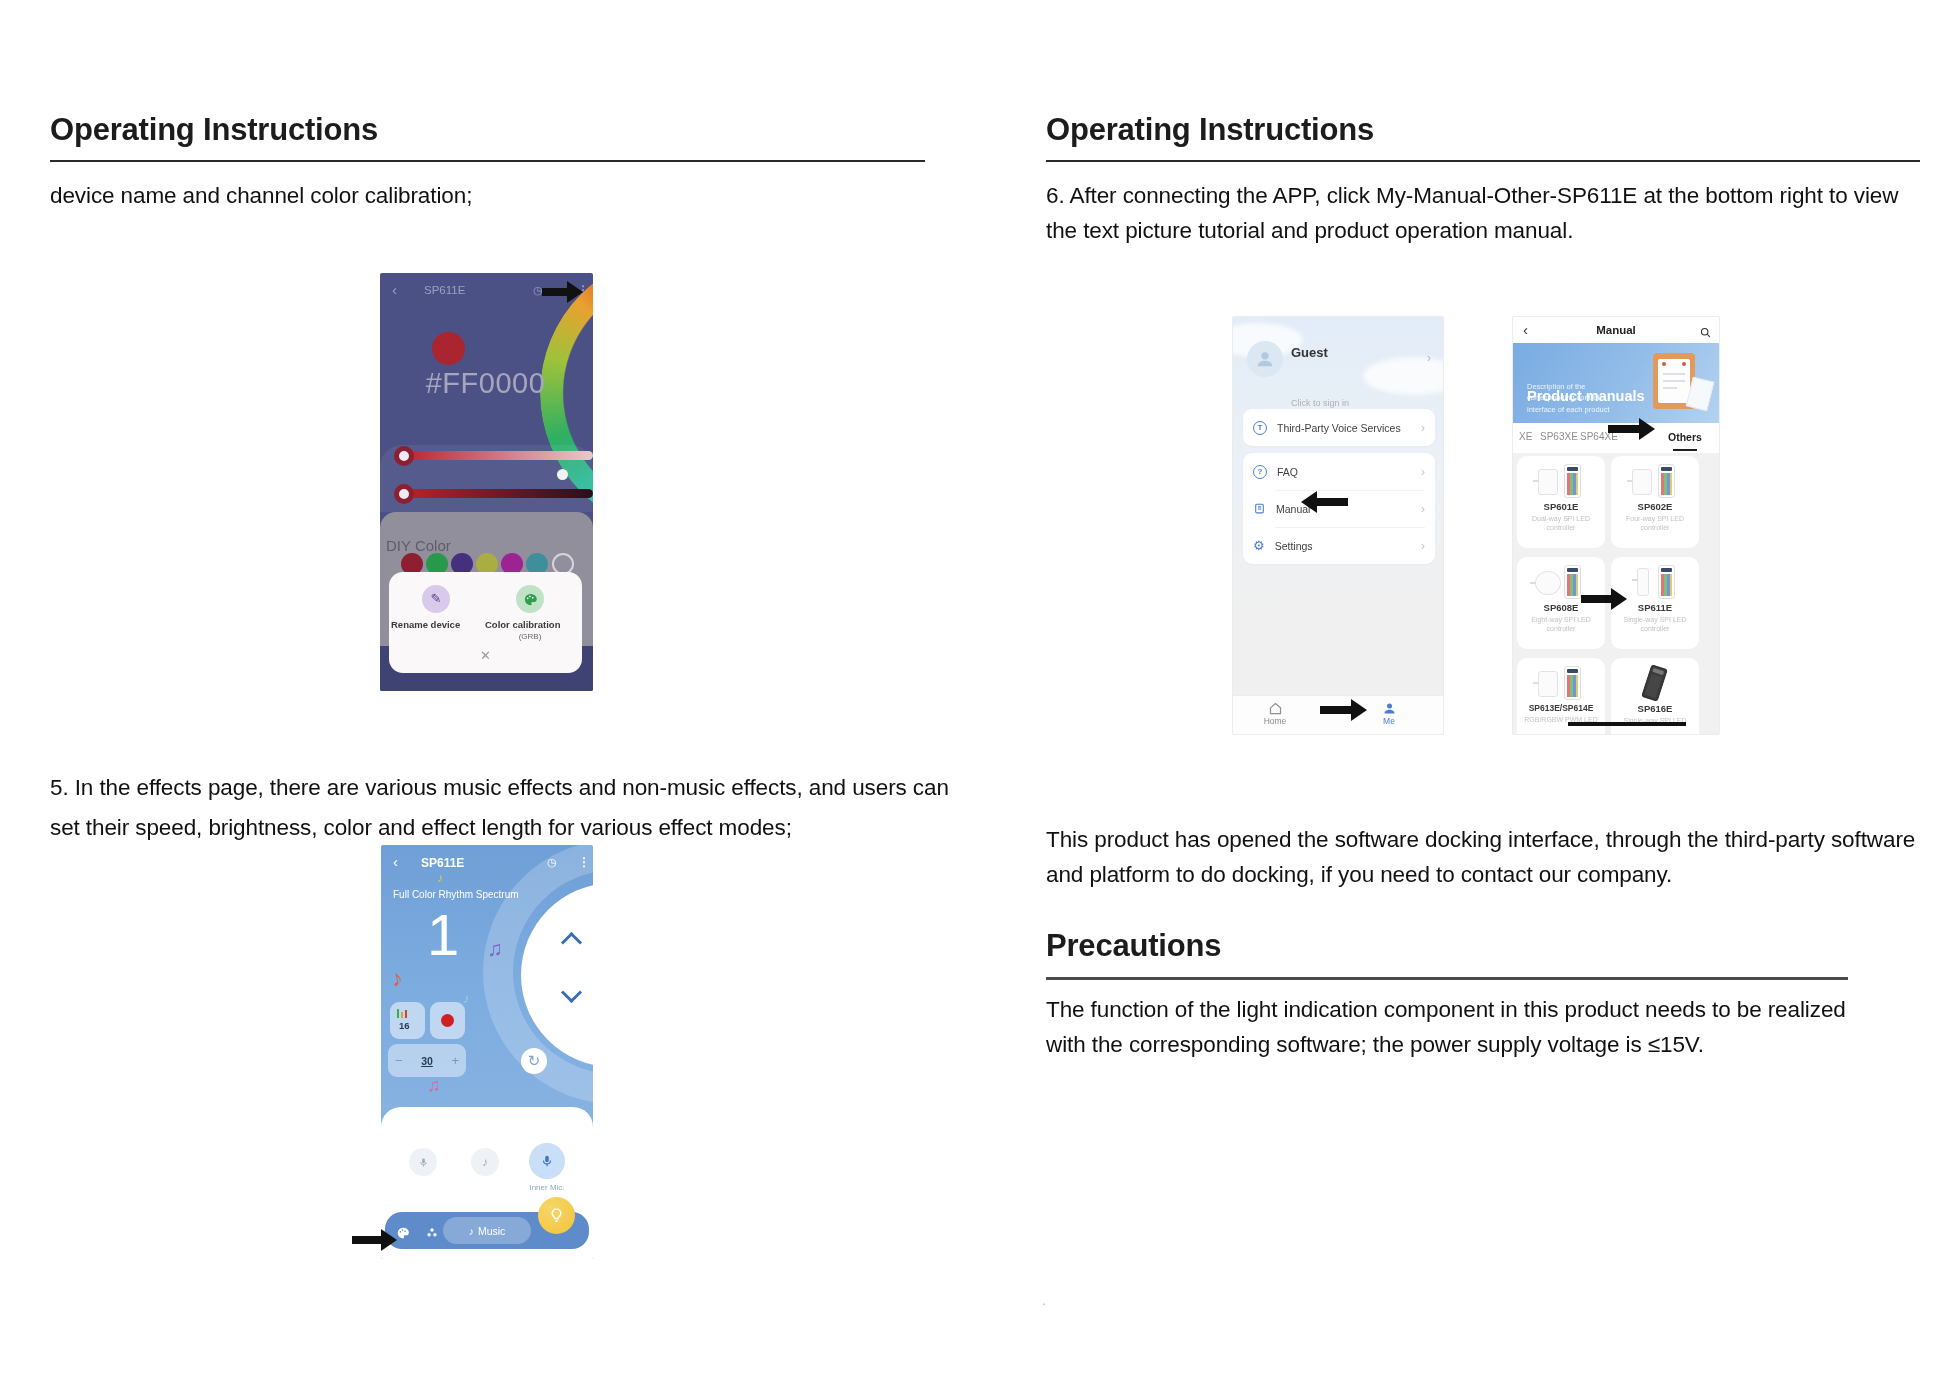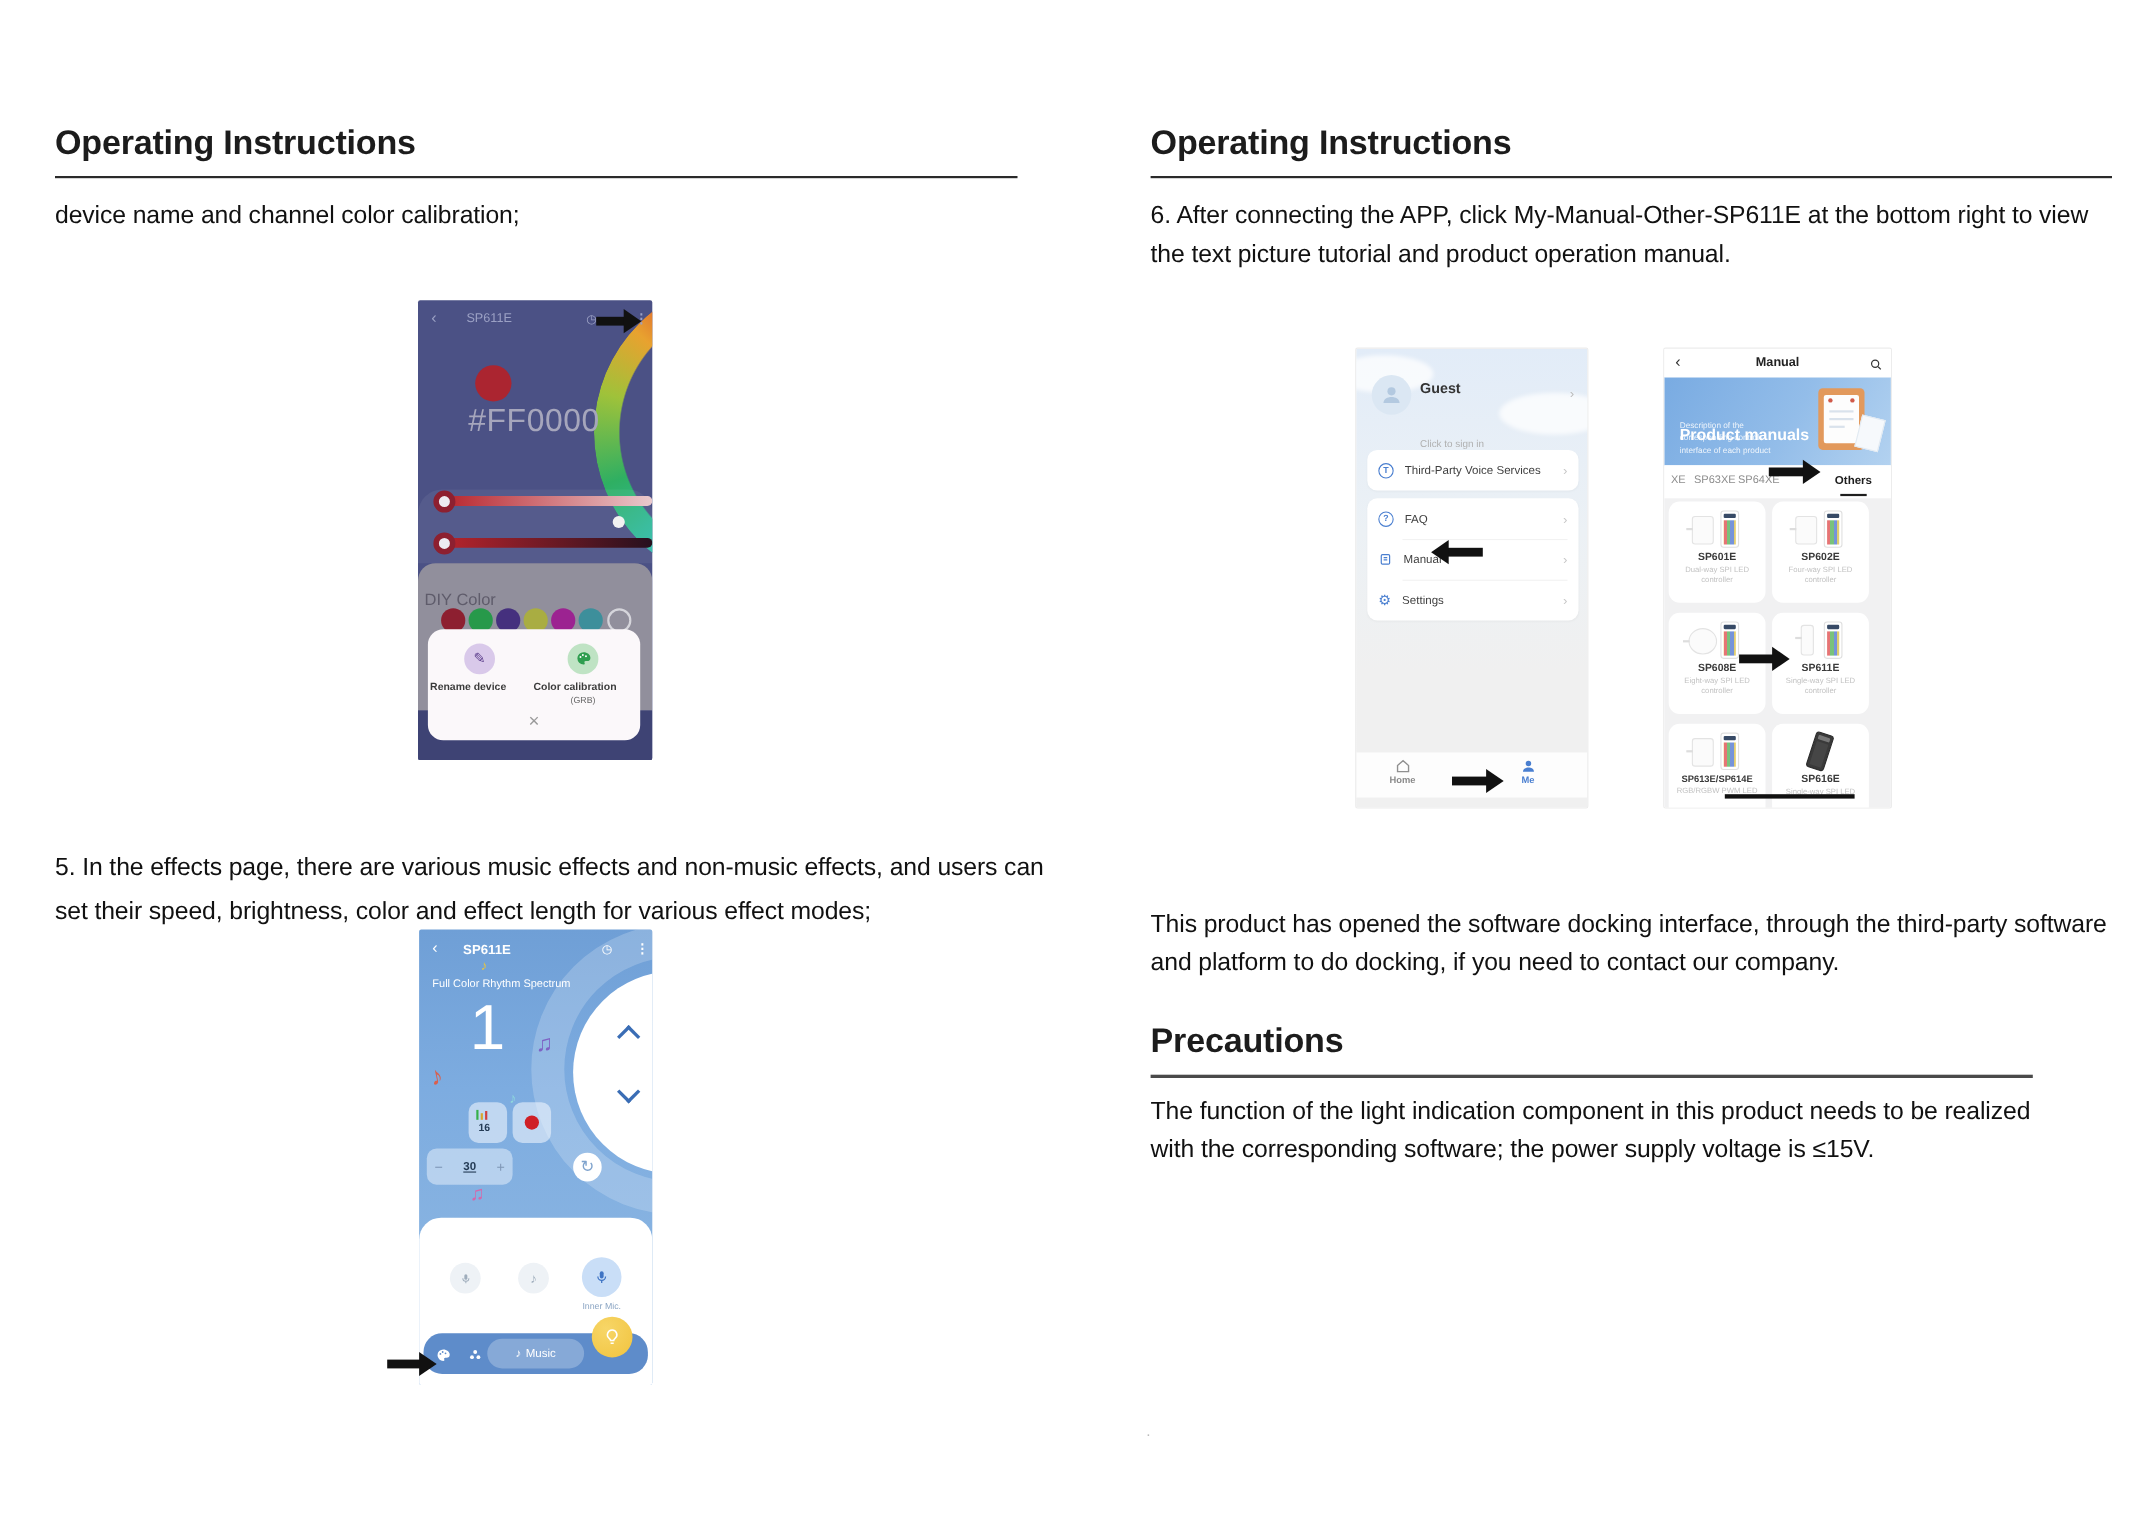--- a/index.html
+++ b/index.html
@@ -57,21 +57,21 @@
        background:linear-gradient(180deg,#6f9fd6 0%,#7dace0 35%,#86b2e1 65%,#8ab4e2 100%);}
   .ring2{position:absolute;left:102px;top:-5px;width:264px;height:264px;border-radius:50%;
          border:30px solid rgba(255,255,255,0.20);box-sizing:border-box;}
   .bigcirc{position:absolute;left:140px;top:38px;width:184px;height:184px;border-radius:50%;background:#fff;}
   .ph2 .hdr{position:absolute;left:0;top:8px;width:100%;height:22px;z-index:5;color:#fff;}
   .chev{position:absolute;width:12px;height:12px;border-left:3px solid #3a6db5;border-top:3px solid #3a6db5;z-index:4;}
   .chev.up{left:183px;top:90px;transform:rotate(45deg);}
   .chev.down{left:183px;top:140px;transform:rotate(225deg);}
   .wdot{position:absolute;left:183px;top:184px;width:15px;height:15px;border-radius:50%;background:#fff;z-index:4;}
   .mode-num{position:absolute;left:46px;top:56px;font-size:58px;font-weight:400;color:#fff;z-index:3;}
-  .tilebtn{position:absolute;width:35px;height:37px;border-radius:9px;background:rgba(246,250,255,0.55);z-index:3;margin-left:36px;}
+  .tilebtn{position:absolute;width:35px;height:37px;border-radius:9px;background:rgba(246,250,255,0.55);z-index:3;}
   .stepper{position:absolute;left:7px;top:199px;width:78px;height:33px;border-radius:9px;
            background:rgba(246,250,255,0.45);z-index:3;display:flex;align-items:center;justify-content:space-between;
            padding:0 7px;box-sizing:border-box;color:#7e96b5;font-size:13px;}
   .refr{position:absolute;left:140px;top:203px;width:26px;height:26px;border-radius:50%;background:#fff;
         color:#7fa3cd;text-align:center;line-height:26px;font-size:15px;z-index:3;}
   .sheet{position:absolute;left:0;top:262px;width:100%;height:152px;background:#fff;border-radius:20px 20px 0 0;z-index:4;}
   .mcirc{position:absolute;width:28px;height:28px;border-radius:50%;background:#eef2f6;color:#9fadbc;
          display:flex;align-items:center;justify-content:center;}
   .navbar{position:absolute;left:4px;top:367px;width:204px;height:37px;background:#5e8cca;border-radius:17px;z-index:5;}
   .pill{position:absolute;left:58px;top:5px;width:88px;height:27px;border-radius:14px;background:rgba(255,255,255,0.25);
@@ -83,21 +83,21 @@
   .ph3{left:1232px;top:316px;width:212px;height:419px;border-radius:2px;overflow:hidden;
        background:linear-gradient(180deg,#e2ecf8 0%,#ecf1f5 40%,#f0f0f0 70%);border:1px solid #ececec;box-sizing:border-box;}
   .cloud{position:absolute;background:rgba(255,255,255,0.75);border-radius:50%;filter:blur(2px);}
   .mecard{position:absolute;left:10px;width:192px;background:#fff;border-radius:9px;box-shadow:0 1px 2px rgba(0,0,0,0.03);}
   .merow{position:relative;height:37px;display:flex;align-items:center;padding:0 10px;box-sizing:border-box;}
   .merow .lab{font-size:10.5px;color:#3f3f3f;margin-left:10px;}
   .chev-r{margin-left:auto;color:#c6c6c6;font-size:12px;}
   .oicon{width:14px;height:14px;border-radius:50%;border:1.4px solid #4a7fd0;color:#4a7fd0;
          display:flex;align-items:center;justify-content:center;font-size:8px;font-weight:700;box-sizing:border-box;}
   .divline{position:absolute;left:32px;right:10px;height:1px;background:#f2f2f2;}
-  .ph3nav{position:absolute;left:0;top:366px;width:100%;height:41px;background:#fdfdfd;border-top:1px solid #ededed;font-weight:bold;}
+  .ph3nav{position:absolute;left:0;top:378px;width:100%;height:41px;background:#fdfdfd;border-top:1px solid #ededed;}
   .navitem{position:absolute;text-align:center;font-size:8.5px;}
 
   
   .ph4{left:1512px;top:316px;width:208px;height:419px;border-radius:2px;overflow:hidden;background:#fff;
        border:1px solid #ececec;box-sizing:border-box;}
   .ph4 .hdr{position:absolute;left:0;top:0;width:100%;height:26px;background:#fff;z-index:3;}
   .banner{position:absolute;left:0;top:26px;width:100%;height:80px;
        background:linear-gradient(120deg,#79abe2 0%,#93bde9 55%,#b3d2f0 100%);}
   .clipb{position:absolute;left:140px;top:10px;width:42px;height:56px;background:#e2995c;border-radius:4px;}
   .clipb::before{content:"";position:absolute;left:5px;top:6px;width:32px;height:44px;background:#fdfdfd;border-radius:2px;}

